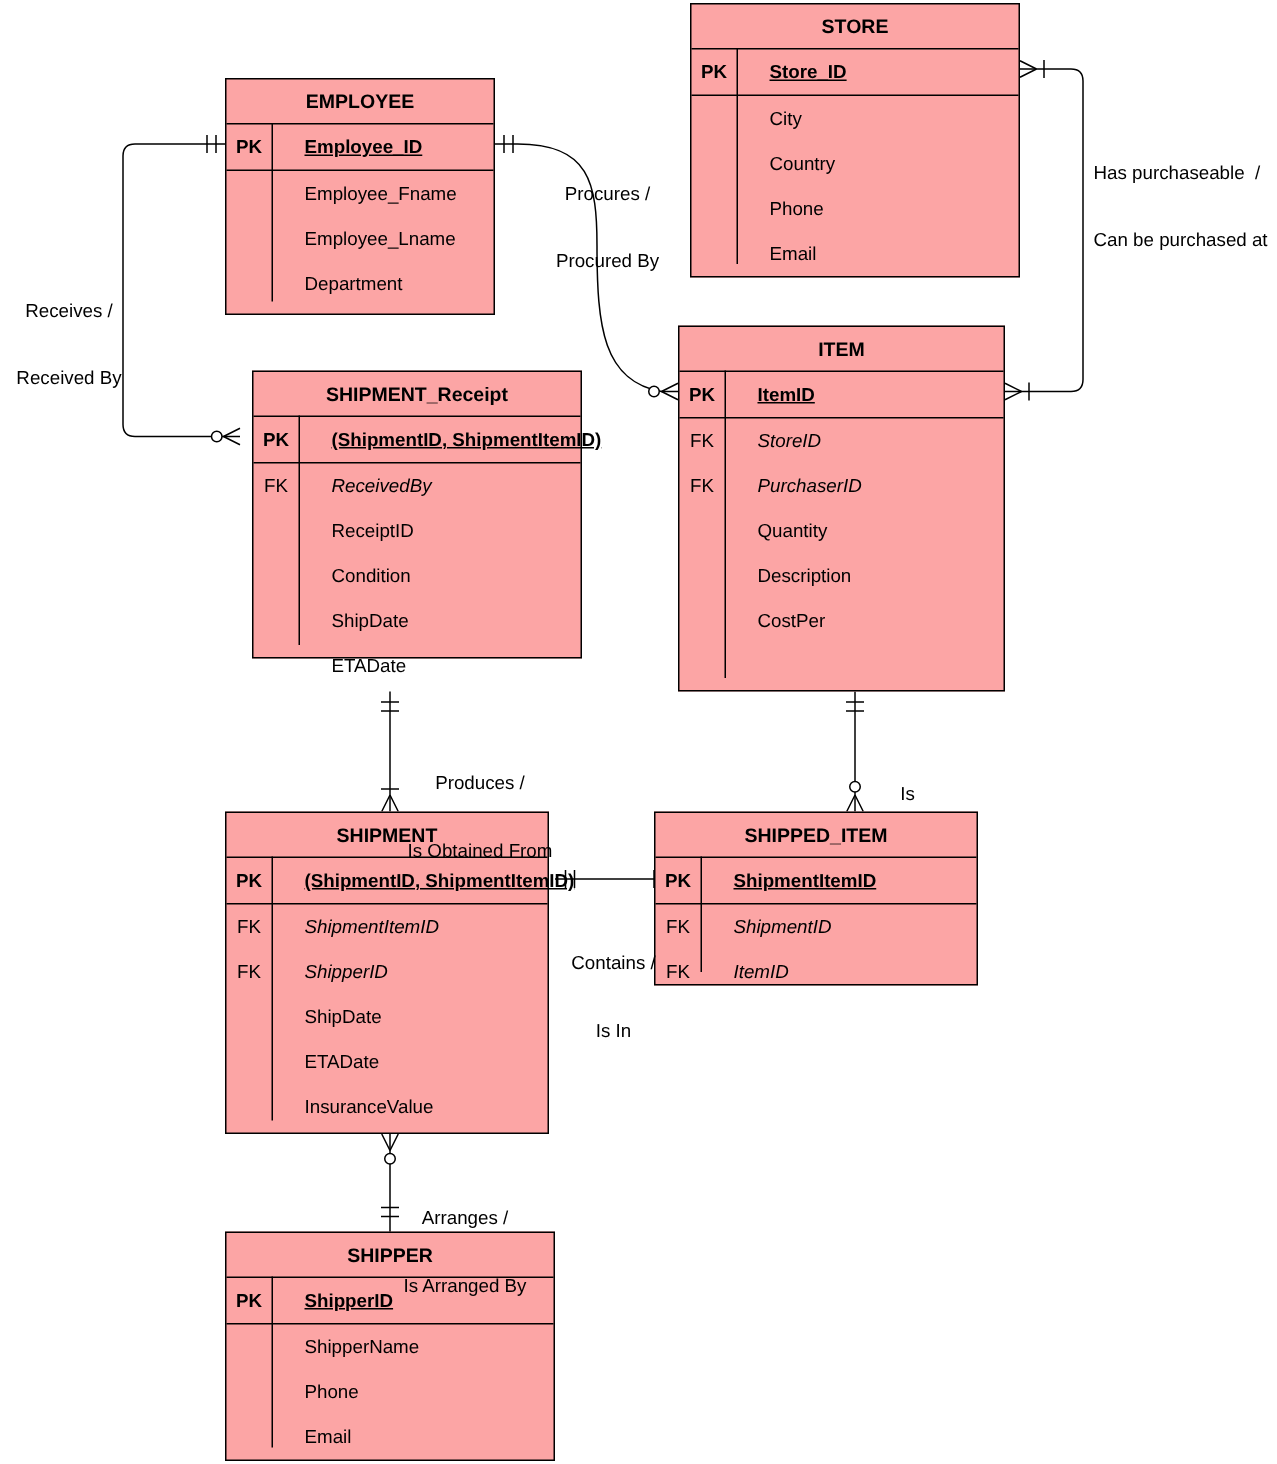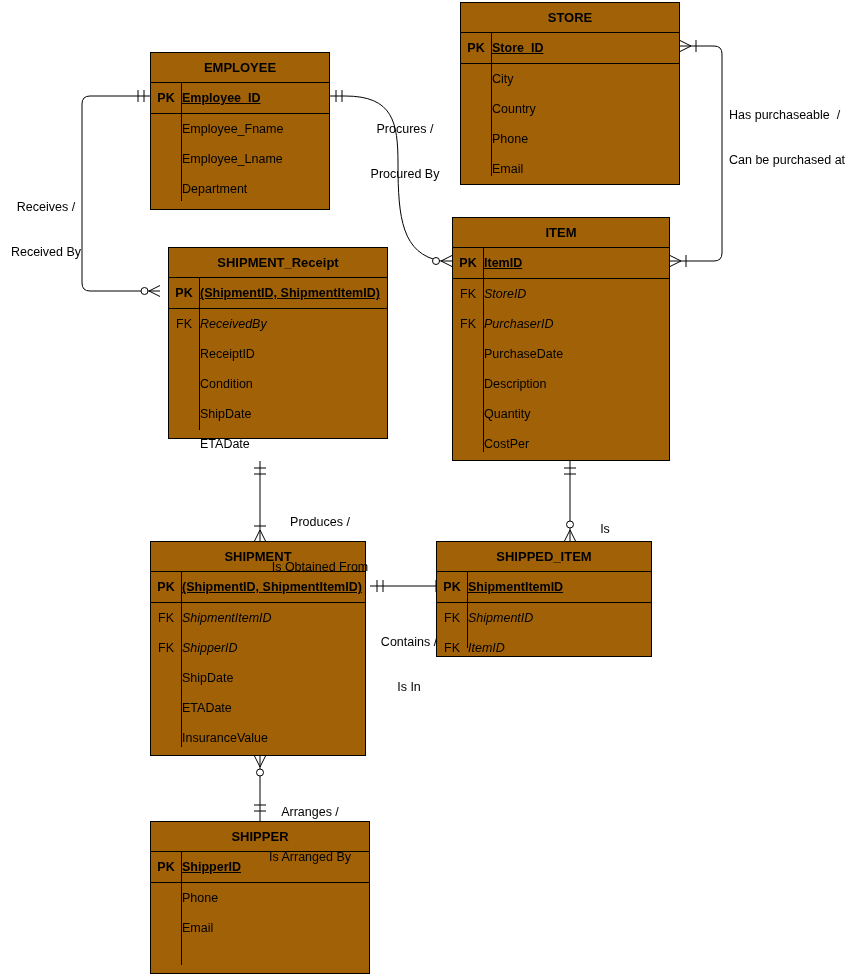--- a/index.html
+++ b/index.html
@@ -16,21 +16,21 @@
     position: absolute;
     left: 0; top: 0;
     z-index: 1;
   }
   .rel  { stroke: #000; fill: none; stroke-width: 1; }
   .relc { stroke: #000; fill: #fff; stroke-width: 1; }
 
   .entity {
     position: absolute;
     z-index: 2;
-    background: #a16207;
+    background: #fca5a5;
     border: 1px solid #000;
     box-sizing: border-box;
   }
   .e-title {
     height: 29px;
     line-height: 29px;
     text-align: center;
     font-weight: bold;
     font-size: 13px;
     border-bottom: 1px solid #000;
@@ -41,21 +41,21 @@
     font-weight: bold;
     font-size: 12.5px;
   }
   .e-key {
     width: 30px;
     flex: none;
     text-align: center;
     font-size: 12.5px;
   }
   .e-name {
-    padding-left: 1px;
+    padding-left: 22px;
     white-space: nowrap;
     font-size: 12.5px;
   }
   .e-pk-name { text-decoration: underline; }
   .e-attr-row { font-size: 12.5px; }
   .italic { font-style: italic; }
   .e-divider {
     position: absolute;
     left: 30px;
     top: 29px;
@@ -222,29 +222,25 @@
         <div class="e-row e-attr-row">
           <div class="e-key">FK</div>
           <div class="e-name italic">StoreID</div>
         </div>
         <div class="e-row e-attr-row">
           <div class="e-key">FK</div>
           <div class="e-name italic">PurchaserID</div>
         </div>
         <div class="e-row e-attr-row">
           <div class="e-key"></div>
-          <div class="e-name">PurchaseDate</div>
+          <div class="e-name">Quantity</div>
         </div>
         <div class="e-row e-attr-row">
           <div class="e-key"></div>
           <div class="e-name">Description</div>
-        </div>
-        <div class="e-row e-attr-row">
-          <div class="e-key"></div>
-          <div class="e-name">Quantity</div>
         </div>
         <div class="e-row e-attr-row">
           <div class="e-key"></div>
           <div class="e-name">CostPer</div>
         </div>
       </div>
       <div class="e-divider"></div>
     </div>
 
   <div class="entity" style="left:150px;top:541px;width:216px;height:215px">
@@ -297,20 +293,24 @@
       <div class="e-divider"></div>
     </div>
 
   <div class="entity" style="left:150px;top:821px;width:220px;height:153px">
       <div class="e-title">SHIPPER</div>
       <div class="e-row e-pk-row">
         <div class="e-key">PK</div>
         <div class="e-name e-pk-name">ShipperID</div>
       </div>
       <div class="e-attrs">
+        <div class="e-row e-attr-row">
+          <div class="e-key"></div>
+          <div class="e-name">ShipperName</div>
+        </div>
         <div class="e-row e-attr-row">
           <div class="e-key"></div>
           <div class="e-name">Phone</div>
         </div>
         <div class="e-row e-attr-row">
           <div class="e-key"></div>
           <div class="e-name">Email</div>
         </div>
       </div>
       <div class="e-divider"></div>

